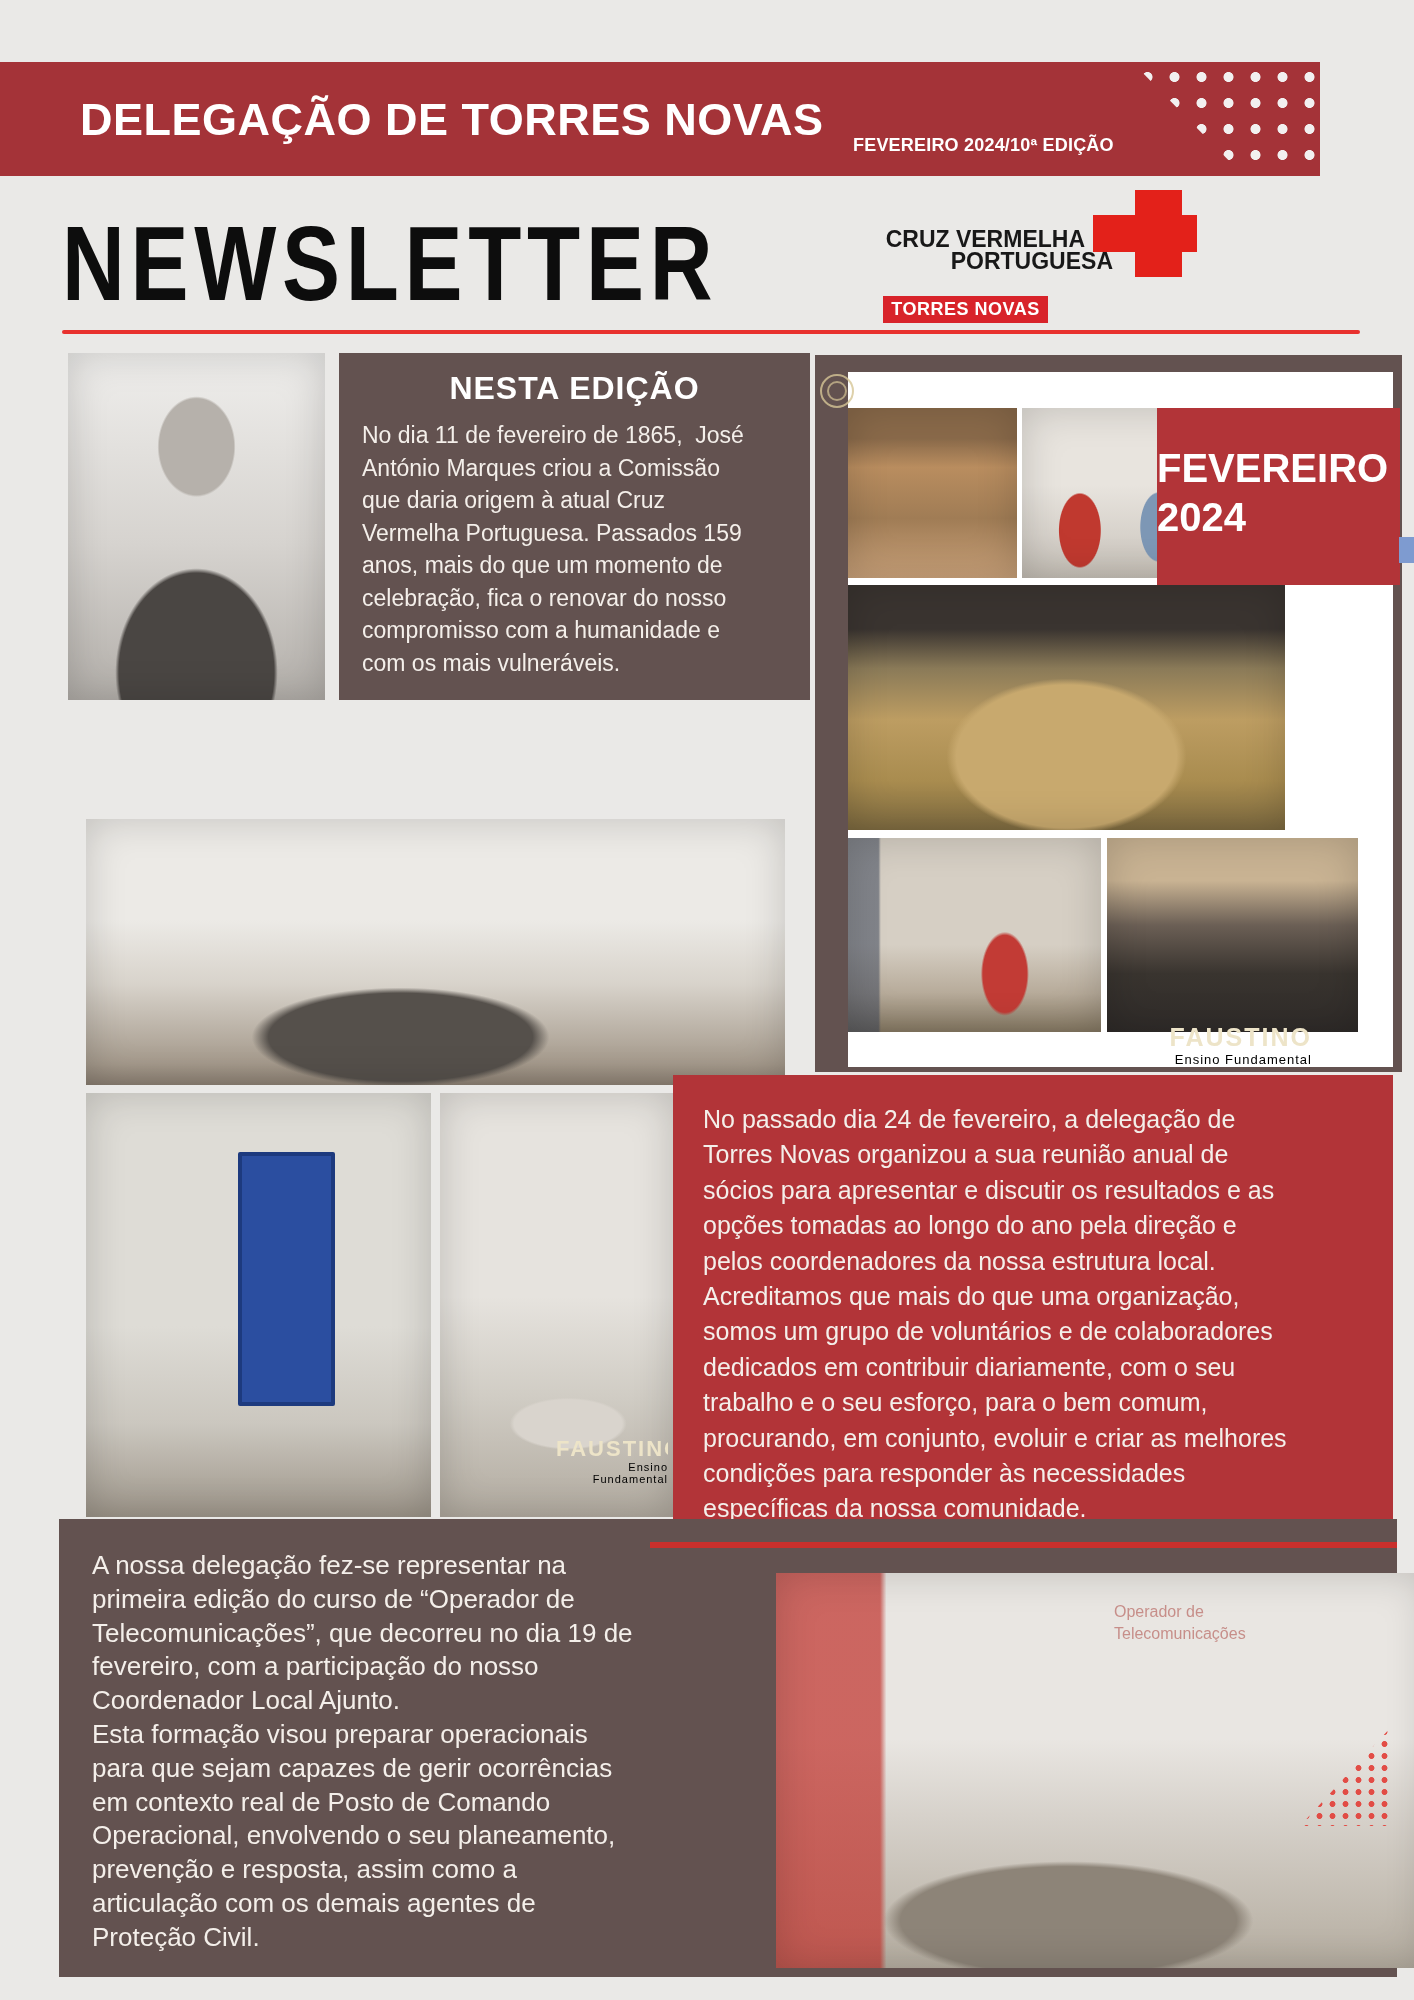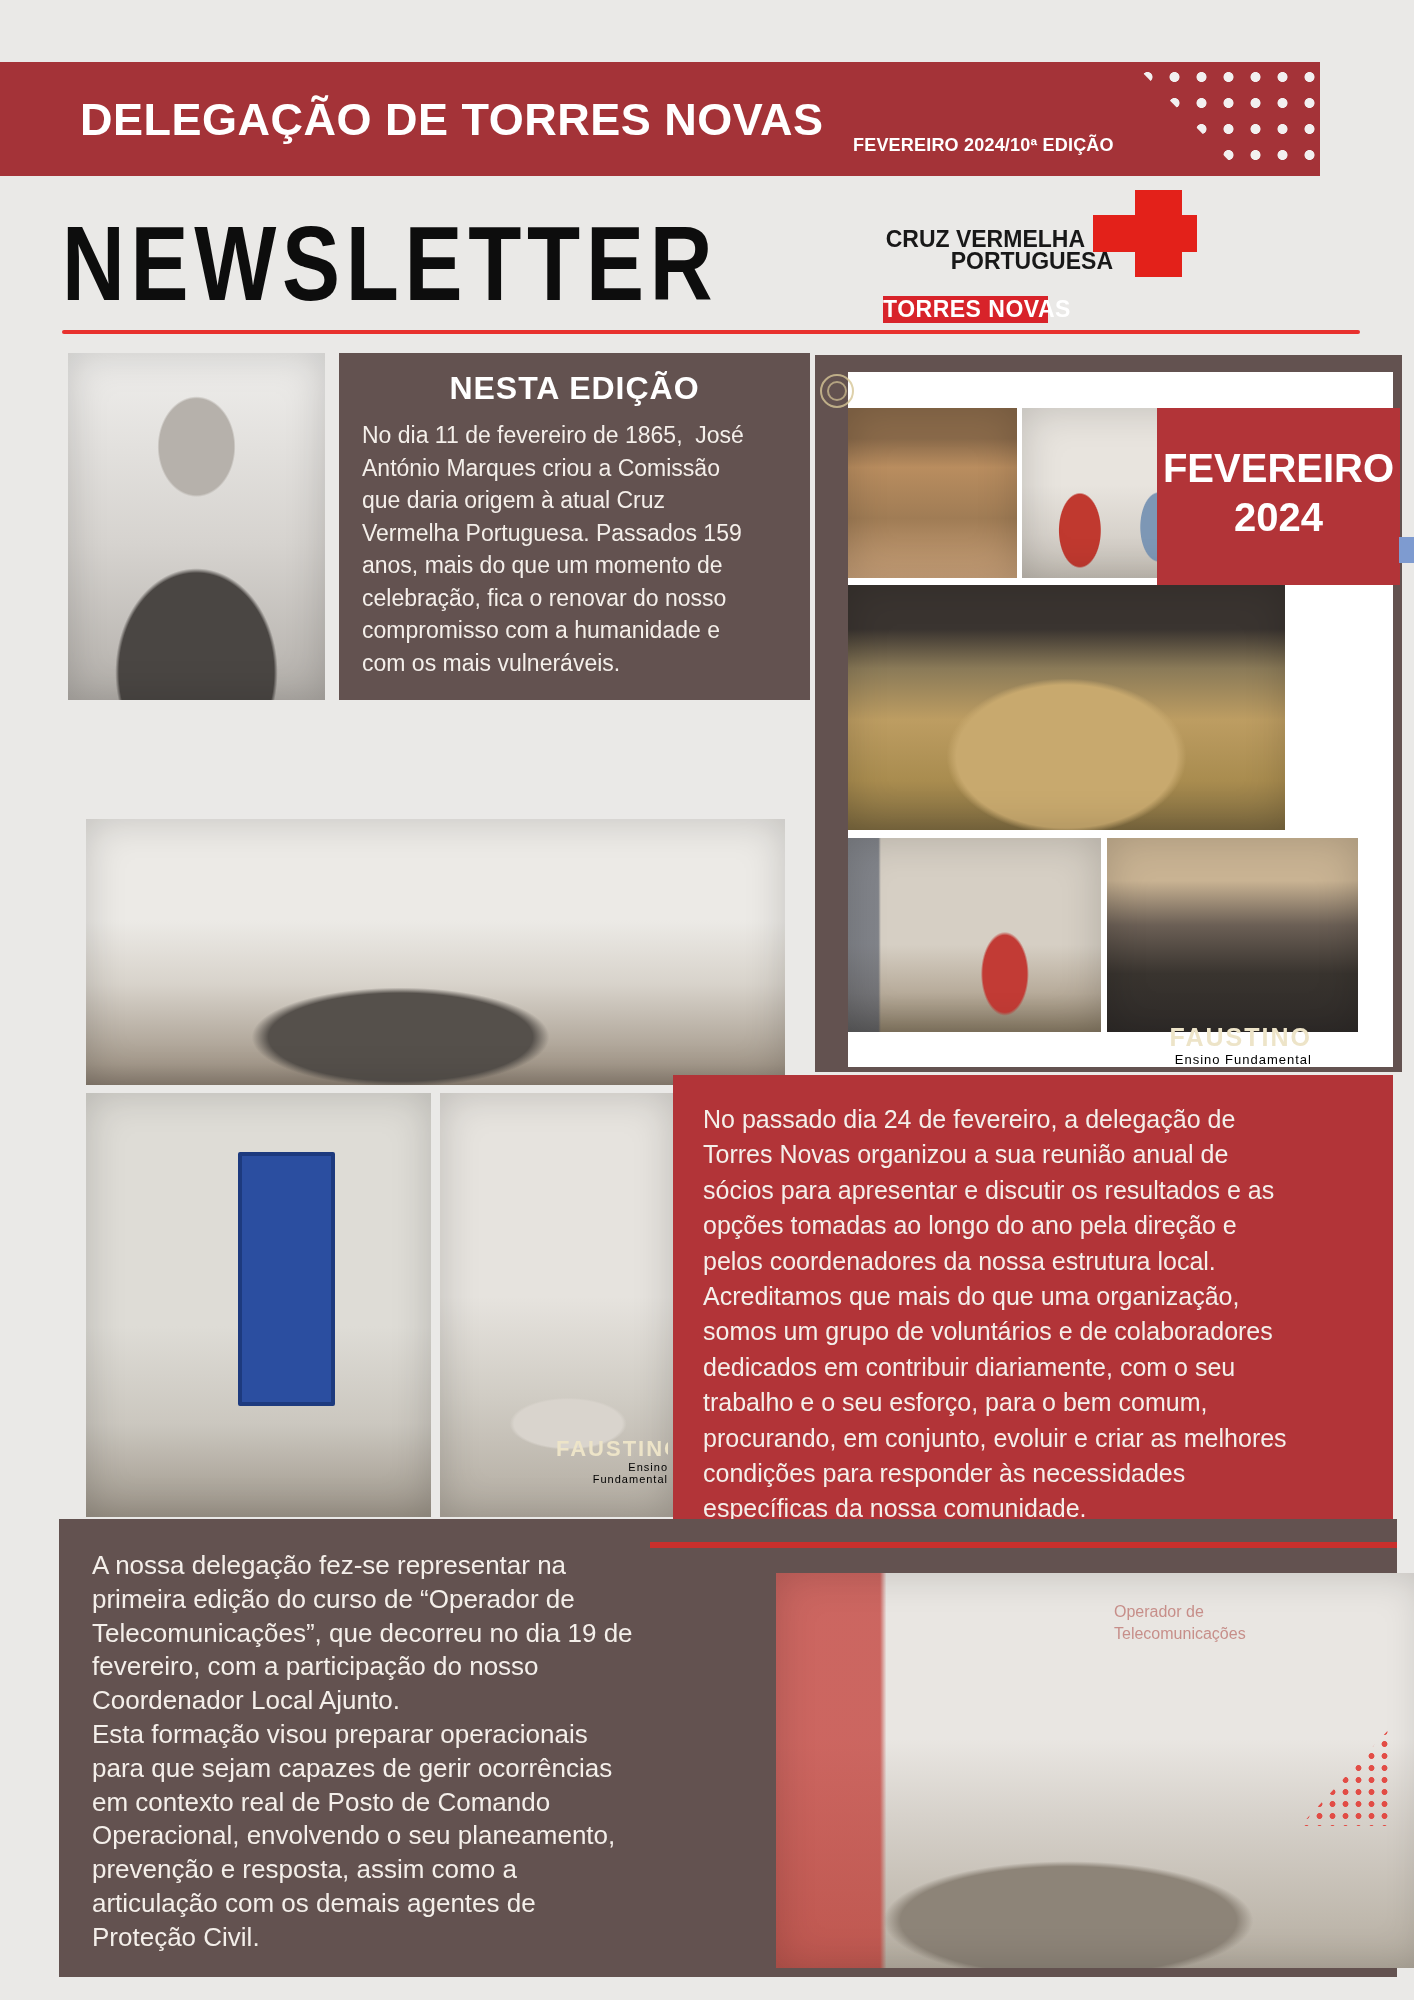--- a/index.html
+++ b/index.html
@@ -23,21 +23,21 @@
     clip-path:polygon(6px 0, 100% 0, 100% 100%, 116px 100%);}
 
   
   .news-title{left:62px; top:210px; color:#0d0d0d; font-size:106px; font-weight:bold; line-height:1;
     letter-spacing:7px; transform:scaleX(.82); transform-origin:left top; white-space:pre;}
   .cross-v{left:1135px; top:190px; width:47px; height:87px; background:var(--cross-red);}
   .cross-h{left:1093px; top:215px; width:104px; height:37px; background:var(--cross-red);}
   .logo-l1{left:860px; top:226px; width:225px; text-align:right; color:#181818; font-size:23px; font-weight:800; white-space:pre;}
   .logo-l2{left:860px; top:248px; width:253px; text-align:right; color:#181818; font-size:23px; font-weight:800; white-space:pre;}
   .badge{left:883px; top:296px; width:165px; height:27px; background:var(--badge-red); color:#fff;
-    font-size:23px; font-weight:bold; letter-spacing:.5px; text-align:center; line-height:27px; white-space:pre;}
+    font-size:18px; font-weight:bold; letter-spacing:.5px; text-align:center; line-height:27px; white-space:pre;}
   .red-line{left:62px; top:330px; width:1298px; height:4px; background:var(--line-red); border-radius:2px;}
 
   
   .ph{box-shadow:inset 0 0 40px rgba(0,0,0,.18); overflow:hidden;}
   .ph-portrait{left:68px; top:353px; width:257px; height:347px;
     background:
       radial-gradient(62px 80px at 50% 27%, #b6b1ab 0 60%, rgba(182,177,171,0) 63%),
       radial-gradient(125px 160px at 50% 92%, #4a4643 0 62%, rgba(74,70,67,0) 65%),
       linear-gradient(180deg,#efeeec 0%,#d6d3cf 55%,#b3afaa 100%);}
   .ph-thrift{left:848px; top:408px; width:169px; height:170px;
@@ -82,21 +82,21 @@
   .nesta-b{left:23px; top:66px; width:438px; color:var(--text-light); font-size:23px; line-height:32.5px; white-space:pre; overflow:hidden; height:270px;}
 
   
   .panel{left:815px; top:355px; width:587px; height:717px; background:var(--brown);}
   .card{left:848px; top:372px; width:545px; height:695px; background:#fff;}
   .arc1{left:820px; top:374px; width:30px; height:30px; border:2px solid rgba(214,197,150,.8); border-radius:50%;}
   .arc2{left:827px; top:381px; width:16px; height:16px; border:2px solid rgba(214,197,150,.7); border-radius:50%;}
   .card-wm{left:1132px; top:1024px; width:180px; text-align:right;}
   .wm1{color:#EDE4C8; font-size:25px; font-weight:800; letter-spacing:2px; line-height:1.1;}
   .wm2{color:#000000; font-size:13px; letter-spacing:1px;}
-  .fev-box{left:1157px; top:408px; width:243px; height:177px; background:var(--box-red); color:#fff; text-align:center;}
+  .fev-box{left:1157px; top:408px; width:243px; height:177px; background:var(--box-red); color:#fff; text-align:left;}
   .fev-t{margin-top:36px; font-size:40px; font-weight:bold; line-height:49px; white-space:pre-line;}
   .blue-sq{left:1399px; top:537px; width:15px; height:26px; background:#7E9BD0;}
   .wm-b{left:556px; top:1437px; width:112px; text-align:right; overflow:hidden;}
 
   
   .annual{left:673px; top:1075px; width:720px; height:461px; background:var(--box-red);}
   .annual-b{left:30px; top:27px; width:670px; color:var(--text-light); font-size:25px; line-height:35.4px; white-space:pre; overflow:hidden; height:430px;}
 
   
   .bottom-box{left:59px; top:1519px; width:1338px; height:458px; background:var(--brown);}

